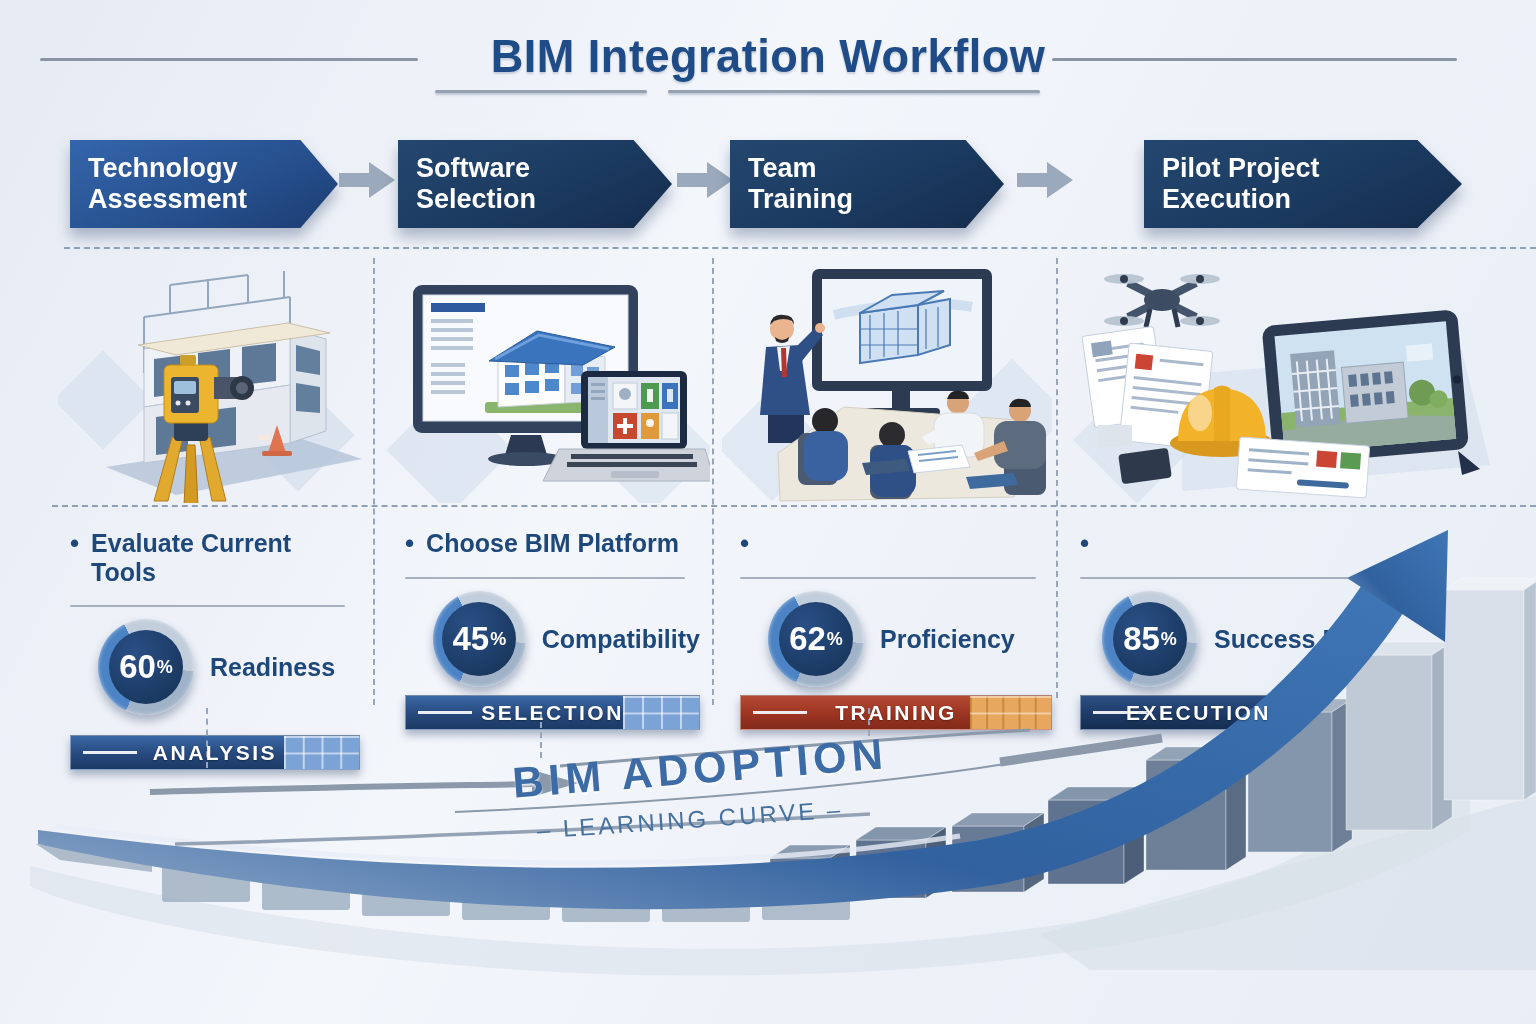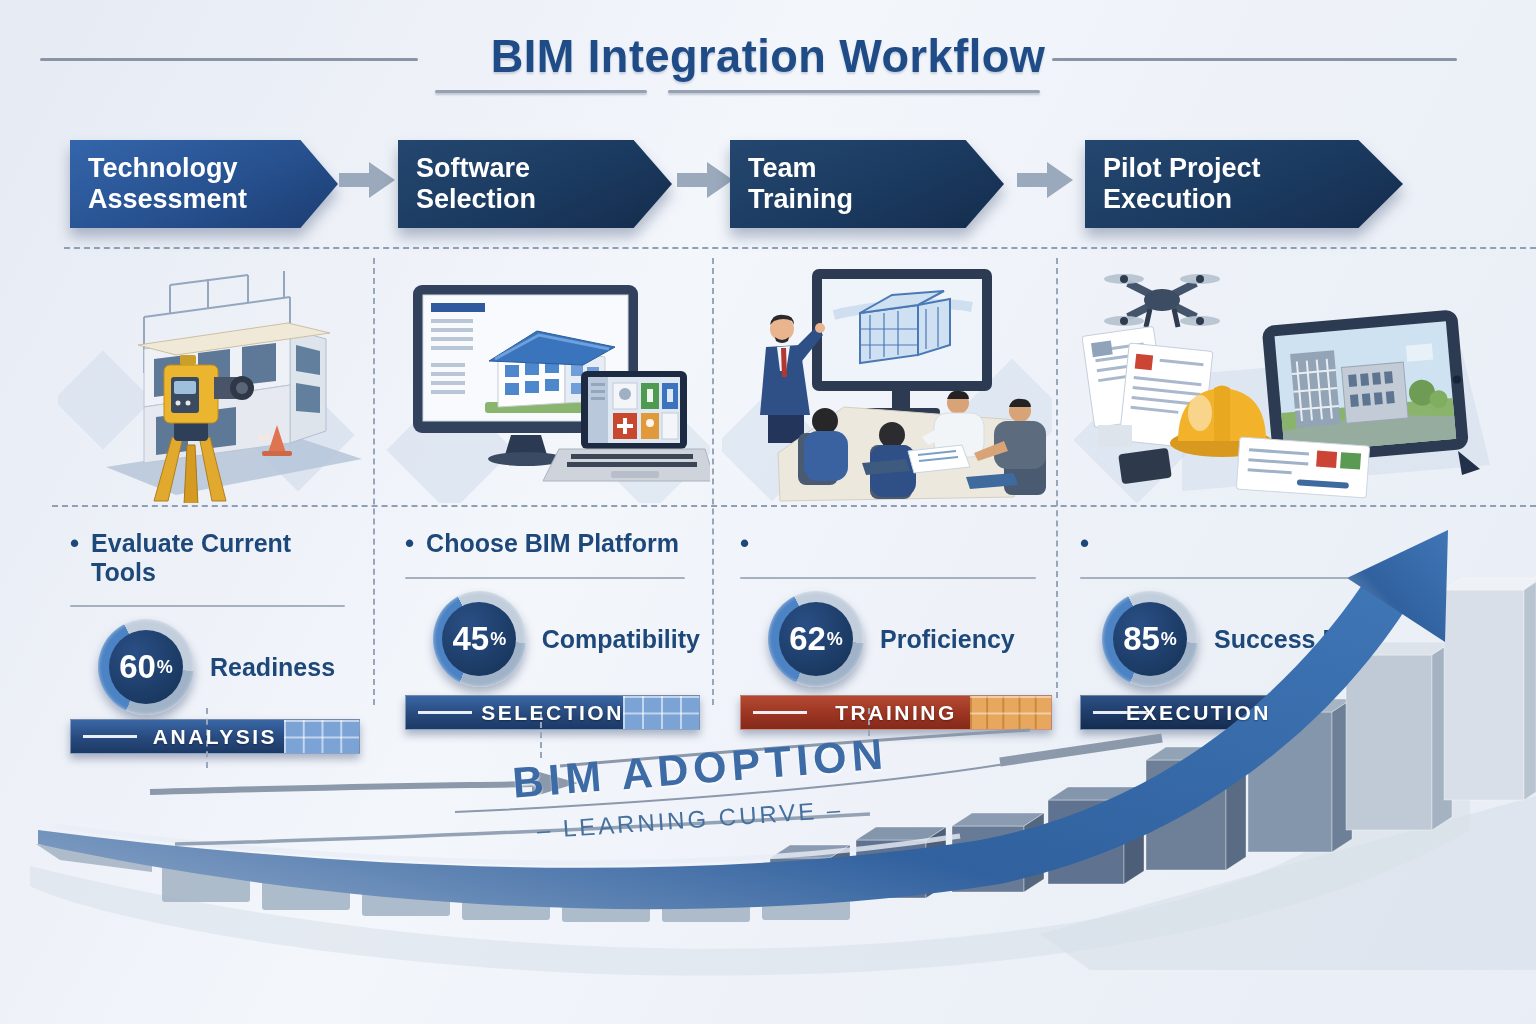--- a/index.html
+++ b/index.html
@@ -103,21 +103,21 @@
     <div class="banner">
       <span>Team</span>
       <span>Training</span>
     </div>
   </div>
   <div class="abs flow-arrow" style="left:1017px;">
     <svg width="56" height="40" viewBox="0 0 56 40">
         <path d="M0 13 H30 V2 L56 20 L30 38 V27 H0 Z" fill="#9aa9bb"></path>
       </svg>
   </div>
-  <div class="abs banner-wrap" style="left:1085px;width:318px;">
+  <div class="abs banner-wrap" style="left:1144px;width:318px;">
     <div class="banner">
       <span>Pilot Project</span>
       <span>Execution</span>
     </div>
   </div>
 
   <div class="abs hdash" style="top:247px;left:64px;width:1472px;"></div>
   <div class="abs hdash" style="top:505px;left:52px;width:1484px;"></div>
   <div class="abs vdash" style="left:373px;top:258px;height:447px;"></div>
   <div class="abs vdash" style="left:712px;top:258px;height:447px;"></div>
@@ -396,21 +396,21 @@
     <div class="col-rule" style="margin-top:18px;width:275px;"></div>
     <div style="display:flex;align-items:center;margin-top:12px;gap:16px;">
       <div class="badge" style="margin-left:28px;">
         <div class="badge-inner">
           <span class="pct">60</span>
           <span class="pct-sign">%</span>
         </div>
       </div>
       <span class="metric">Readiness</span>
     </div>
-    <div class="statbar" style="margin-top:4px;width:288px;">
+    <div class="statbar" style="margin-top:20px;width:288px;">
       <div class="seg"></div>
       <div class="ldash"></div>
       <span class="blabel">ANALYSIS</span>
     </div>
   </div>
 
   <div class="abs" style="left:405px;top:528px;width:295px;">
     <div class="bullet-row">
       <span class="bullet-dot">•</span>
       <span>Choose BIM Platform</span>

